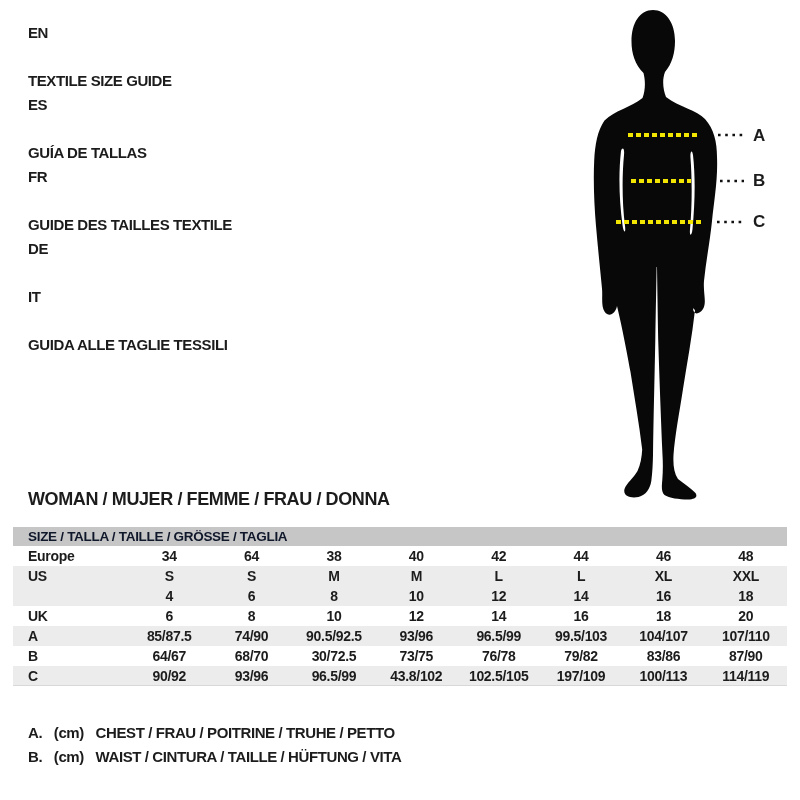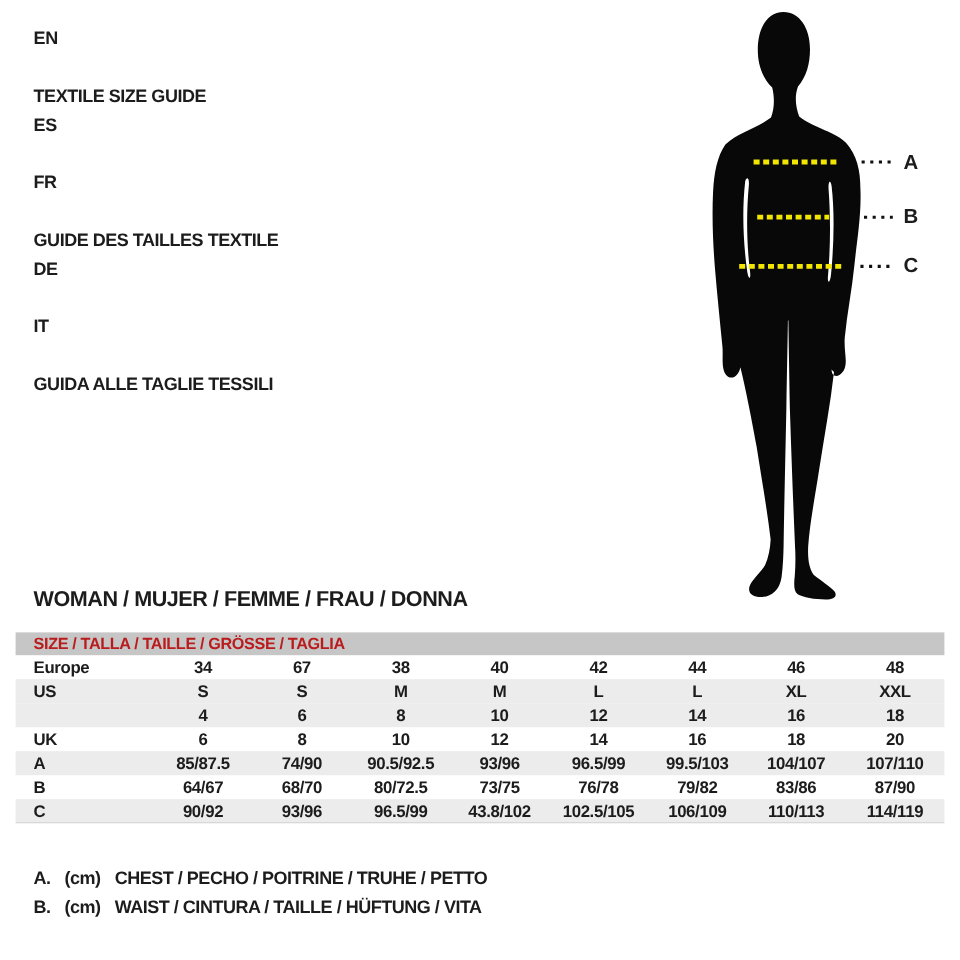--- a/index.html
+++ b/index.html
@@ -28,21 +28,21 @@
   
   .section-heading {
     position:absolute; left:28px; top:489px;
     font-size:18px; font-weight:bold; letter-spacing:-0.4px;
   }
 
   
   .size-table { position:absolute; left:13px; top:527px; width:774px; font-weight:bold; letter-spacing:-0.3px; }
   .tbl-header {
     height:19px; line-height:19px; background:#c6c6c6;
-    padding-left:15px; font-size:13.5px; color:#b91c1c;
+    padding-left:15px; font-size:13.5px; color:#0f172a;
   }
   .tbl-row { display:flex; height:20px; line-height:20px; font-size:14px; }
   .tbl-row.shaded { background:#ececec;justify-content:flex-end; }
   .tbl-row.last { border-bottom:1px solid #d8d8d8; }
   .tbl-label { flex:0 0 115px; padding-left:15px; }
   .tbl-val { flex:1 1 0; text-align:center; }
 
   
   .legend-block { position:absolute; left:28px; top:721px; }
   .legend-row { line-height:24px; font-size:15px; font-weight:bold; letter-spacing:-0.4px; }
@@ -52,20 +52,21 @@
 </head>
 <body>
 
 <div class="lang-block">
   <div class="lang-row">
     <span class="lang-code">EN</span>
     <span>TEXTILE SIZE GUIDE</span>
   </div>
   <div class="lang-row">
     <span class="lang-code">ES</span>
+    <span>GUÍA DE TALLAS</span>
   </div>
   <div class="lang-row">
     <span class="lang-code">FR</span>
     <span>GUIDE DES TAILLES TEXTILE</span>
   </div>
   <div class="lang-row">
     <span class="lang-code">DE</span>
   </div>
   <div class="lang-row">
     <span class="lang-code">IT</span>
@@ -144,21 +145,21 @@
 </div>
 
 <div class="section-heading">WOMAN / MUJER / FEMME / FRAU / DONNA</div>
 
 <div class="size-table">
   <div class="tbl-header">SIZE / TALLA / TAILLE / GRÖSSE / TAGLIA</div>
 
   <div class="tbl-row">
     <span class="tbl-label">Europe</span>
     <span class="tbl-val">34</span>
-    <span class="tbl-val">67</span>
+    <span class="tbl-val">64</span>
     <span class="tbl-val">38</span>
     <span class="tbl-val">40</span>
     <span class="tbl-val">42</span>
     <span class="tbl-val">44</span>
     <span class="tbl-val">46</span>
     <span class="tbl-val">48</span>
   </div>
 
   <div class="tbl-row shaded">
     <span class="tbl-label">US</span>
@@ -205,45 +206,45 @@
     <span class="tbl-val">96.5/99</span>
     <span class="tbl-val">99.5/103</span>
     <span class="tbl-val">104/107</span>
     <span class="tbl-val">107/110</span>
   </div>
 
   <div class="tbl-row">
     <span class="tbl-label">B</span>
     <span class="tbl-val">64/67</span>
     <span class="tbl-val">68/70</span>
-    <span class="tbl-val">80/72.5</span>
+    <span class="tbl-val">30/72.5</span>
     <span class="tbl-val">73/75</span>
     <span class="tbl-val">76/78</span>
     <span class="tbl-val">79/82</span>
     <span class="tbl-val">83/86</span>
     <span class="tbl-val">87/90</span>
   </div>
 
   <div class="tbl-row shaded last">
     <span class="tbl-label">C</span>
     <span class="tbl-val">90/92</span>
     <span class="tbl-val">93/96</span>
     <span class="tbl-val">96.5/99</span>
     <span class="tbl-val">43.8/102</span>
     <span class="tbl-val">102.5/105</span>
-    <span class="tbl-val">106/109</span>
-    <span class="tbl-val">110/113</span>
+    <span class="tbl-val">197/109</span>
+    <span class="tbl-val">100/113</span>
     <span class="tbl-val">114/119</span>
   </div>
 </div>
 
 <div class="legend-block">
   <div class="legend-row">
     <span class="legend-code">A.</span>
     <span class="legend-unit">(cm)</span>
-    <span>CHEST / PECHO / POITRINE / TRUHE / PETTO</span>
+    <span>CHEST / FRAU / POITRINE / TRUHE / PETTO</span>
   </div>
   <div class="legend-row">
     <span class="legend-code">B.</span>
     <span class="legend-unit">(cm)</span>
     <span>WAIST / CINTURA / TAILLE / HÜFTUNG / VITA</span>
   </div>
 </div>
 
 </body></html>

